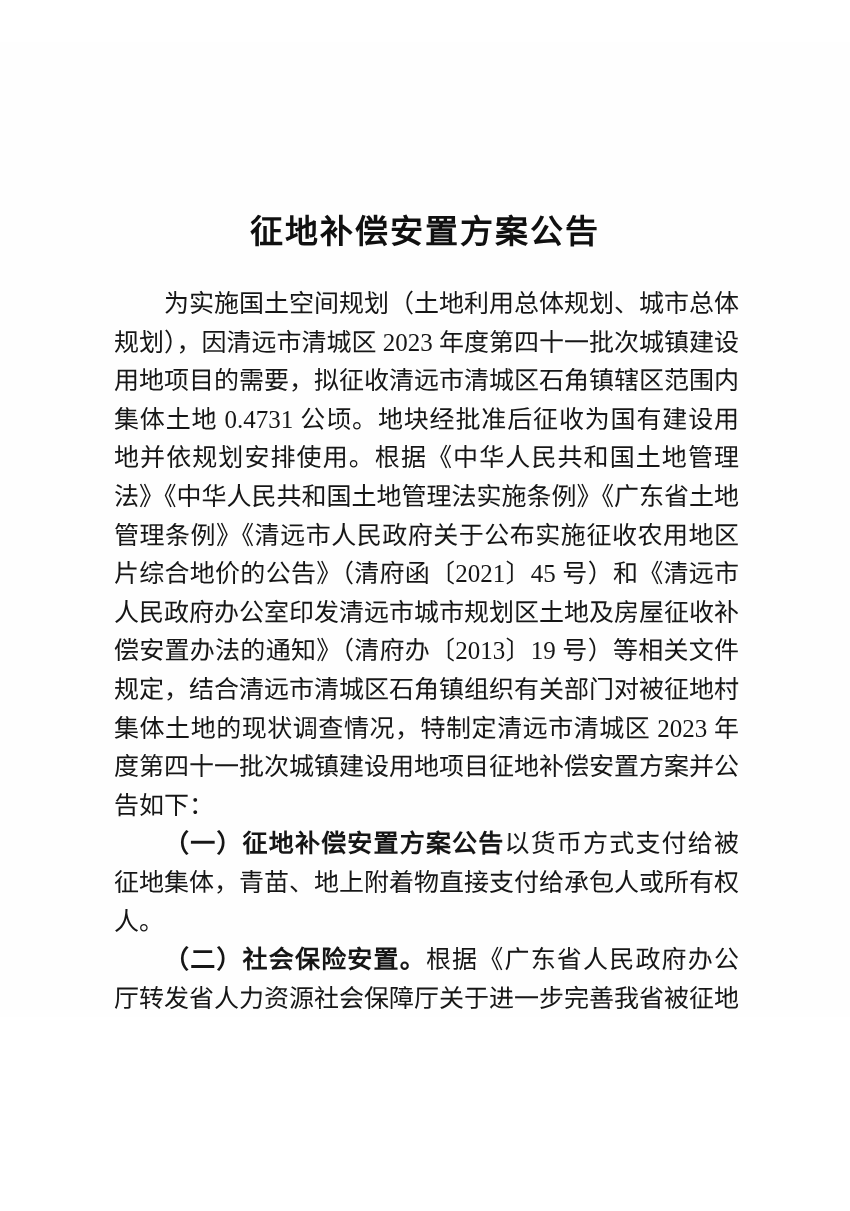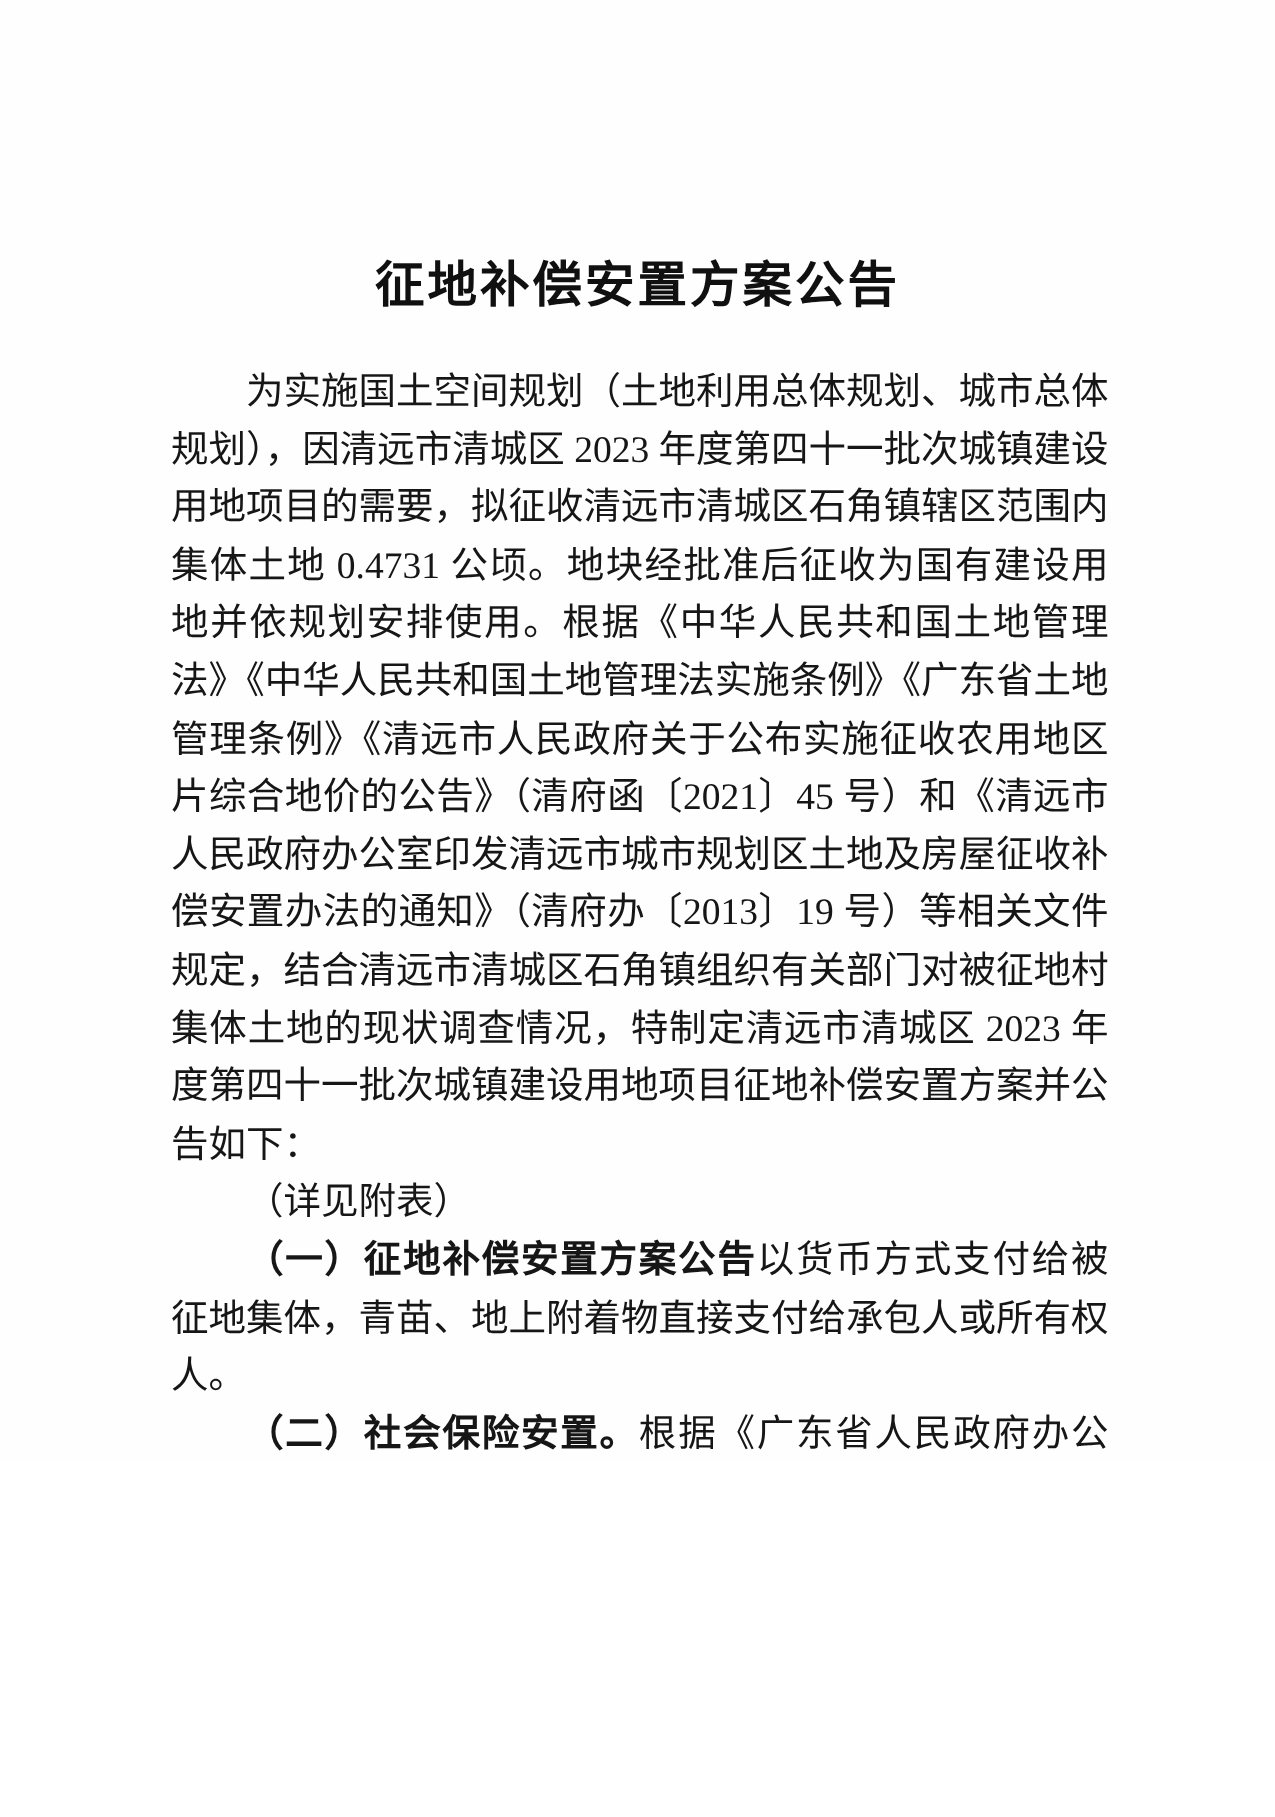--- a/index.html
+++ b/index.html
@@ -8,20 +8,21 @@
     background: #ffffff;
   }
   .page {
     position: relative;
     width: 850px;
     height: 975px;
     background: #fefefe;
     overflow: hidden;
     font-family: "Liberation Serif", "DejaVu Serif", serif;
     color: #141414;
+    margin-top: 42px;
   }
   .doc-title {
     position: absolute;
     top: 163px;
     left: 0;
     width: 100%;
     margin: 0;
     text-align: center;
     font-size: 33px;
     font-weight: 700;
@@ -75,21 +76,20 @@
 
 <div class="page">
 
   <h1 class="doc-title">征地补偿安置方案公告</h1>
 
   <div class="doc-body">
 
     <p>为实施国土空间规划（土地利用总体规划、城市总体规划），因清远市清城区 2023 年度第四十一批次城镇建设用地项目的需要，拟征收清远市清城区石角镇辖区范围内集体土地 0.4731 公顷。地块经批准后征收为国有建设用地并依规划安排使用。根据《中华人民共和国土地管理法》《中华人民共和国土地管理法实施条例》《广东省土地管理条例》《清远市人民政府关于公布实施征收农用地区片综合地价的公告》（清府函〔2021〕45 号）和《清远市人民政府办公室印发清远市城市规划区土地及房屋征收补偿安置办法的通知》（清府办〔2013〕19 号）等相关文件规定，结合清远市清城区石角镇组织有关部门对被征地村集体土地的现状调查情况，特制定清远市清城区 2023 年度第四十一批次城镇建设用地项目征地补偿安置方案并公告如下：</p>
 
 
-    <p>（详见附表）</p>
 
 
     <p><span class="lead-bold">（一）征地补偿安置方案公告</span><span>以货币方式支付给被征地集体，青苗、地上附着物直接支付给承包人或所有权人。</span></p>
 
     <p><span class="lead-bold">（二）社会保险安置。</span><span>根据《广东省人民政府办公厅转发省人力资源社会保障厅关于进一步完善我省被征地农民养老保障政策意见的通知》（粤府办〔2021〕22 号）等文件精神，对纳入</span></p>
 
   </div>
 
   <div class="scan-speck"></div>
 

